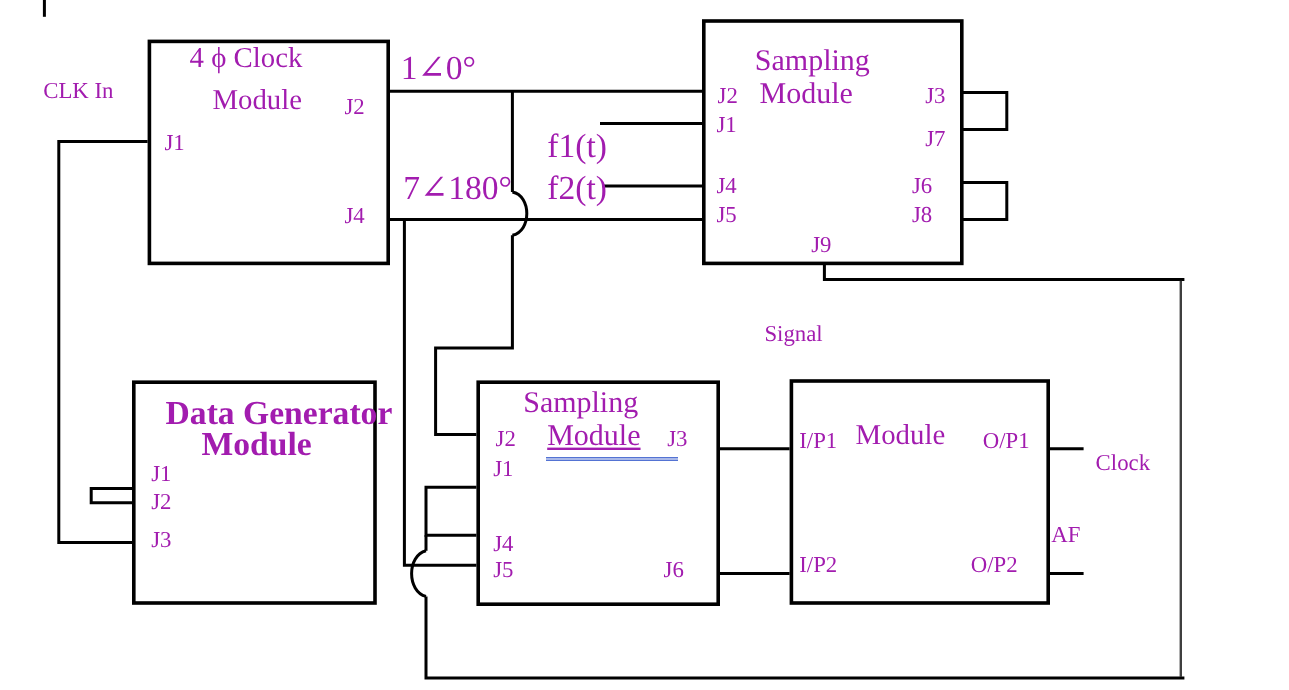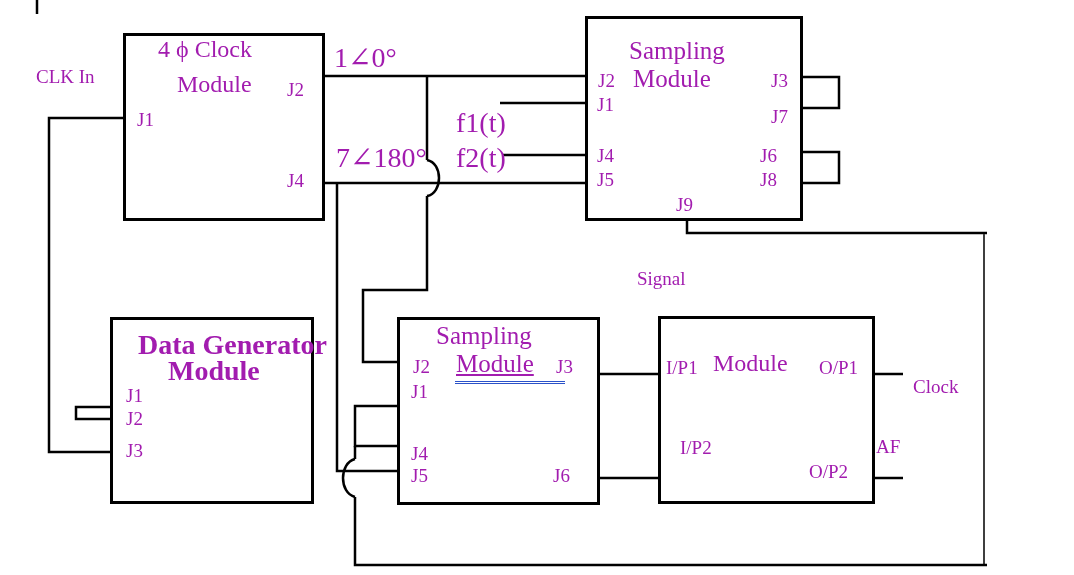--- a/index.html
+++ b/index.html
@@ -114,19 +114,19 @@
   <div class="port" style="left:556px;top:357px;">J3</div>
   <div class="port" style="left:413px;top:357px;">J2</div>
   <div class="port" style="left:411px;top:382px;">J1</div>
   <div class="port" style="left:411px;top:444px;">J4</div>
   <div class="port" style="left:411px;top:466px;">J5</div>
   <div class="port" style="left:553px;top:466px;">J6</div>
 
   <div class="port" style="left:666px;top:358px;">I/P1</div>
   <div class="lbl t24" style="left:713px;top:351px;">Module</div>
   <div class="port" style="left:819px;top:358px;">O/P1</div>
-  <div class="port" style="left:666px;top:438px;margin-left:14px;">I/P2</div>
+  <div class="port" style="left:666px;top:462px;">I/P2</div>
   <div class="port" style="left:809px;top:462px;">O/P2</div>
 
   <div class="lbl t23" style="left:913px;top:339px;margin-top:38px;">Clock</div>
   <div class="lbl t23" style="left:876px;top:437px;">AF</div>
 
 </div>
 
 </body></html>

